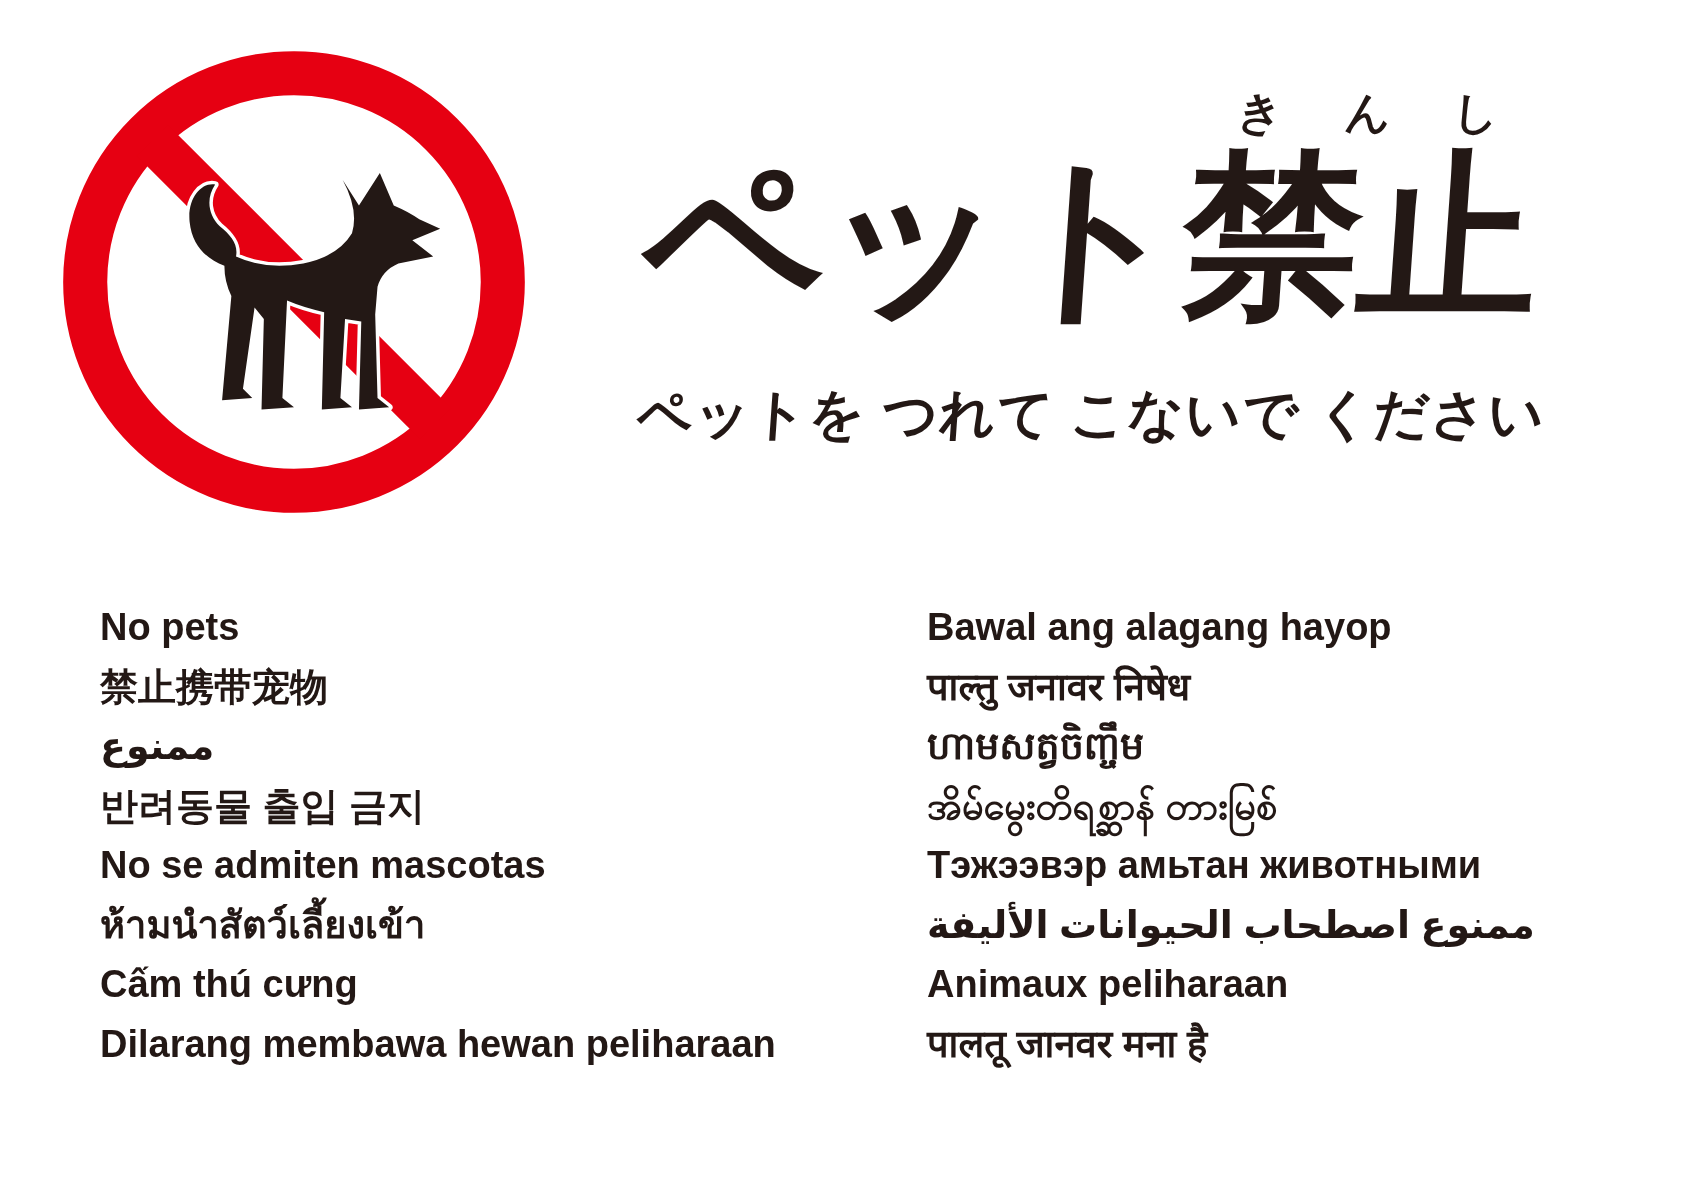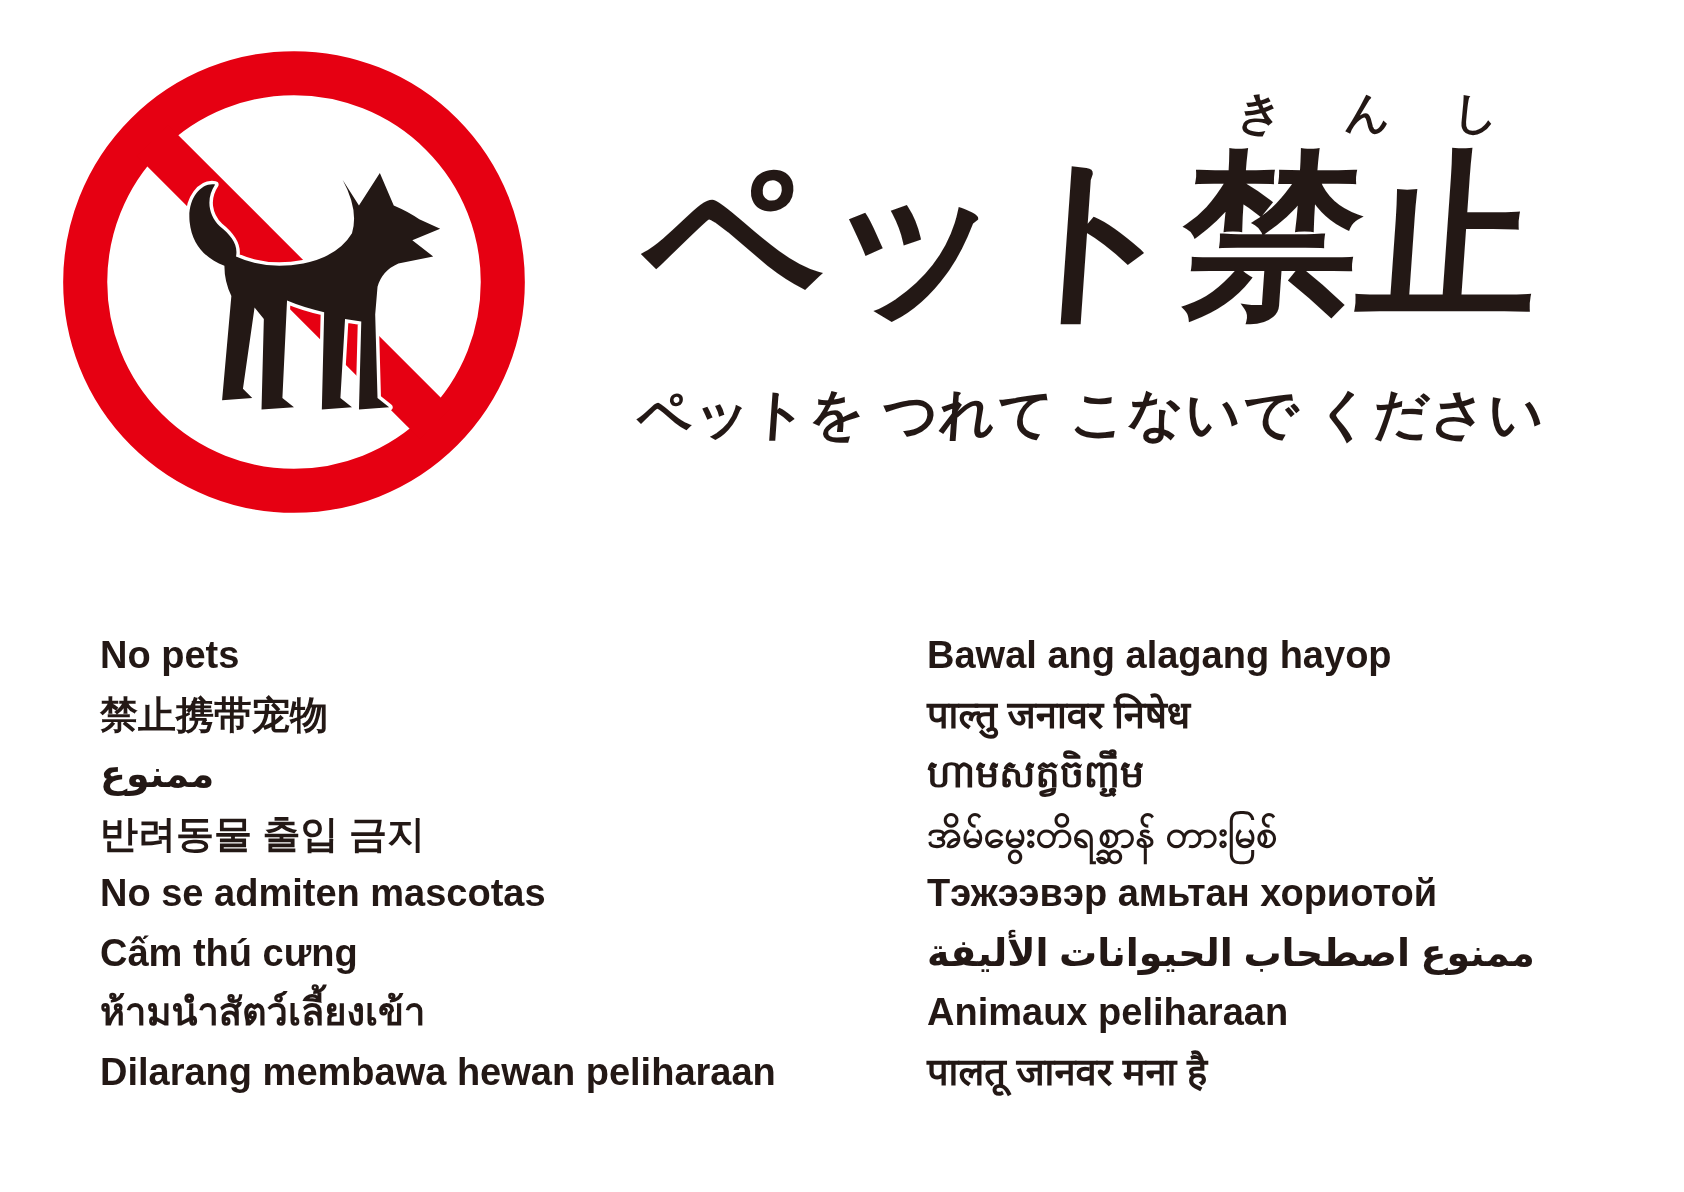--- a/index.html
+++ b/index.html
@@ -36,21 +36,20 @@
   .subtitle{
     margin-top:56px;
     font-size:55px;font-weight:700;line-height:1.15;
     letter-spacing:1px;white-space:nowrap;
     transform:skewX(-4deg);
   }
   .col{
     position:absolute;top:598px;
     font-size:38px;font-weight:700;line-height:59.5px;
     white-space:nowrap;
-    margin-top:28px;
   }
   .col-left{left:100px;}
   .col-right{left:927px;}
   .col p{margin:0;}
 </style>
 </head>
 <body>
 
 <svg class="sign-mark" viewBox="0 0 200 200" aria-hidden="true">
   <g>
@@ -80,27 +79,27 @@
   </div>
   <div class="subtitle">ペットを つれて こないで ください</div>
 </div>
 
 <div class="col col-left">
   <p lang="en">No pets</p>
   <p lang="zh-CN">禁止携带宠物</p>
   <p lang="zh-TW">ممنوع</p>
   <p lang="ko">반려동물 출입 금지</p>
   <p lang="es">No se admiten mascotas</p>
+  <p lang="th">ห้ามนำสัตว์เลี้ยงเข้า</p>
   <p lang="vi">Cấm thú cưng</p>
-  <p lang="th">ห้ามนำสัตว์เลี้ยงเข้า</p>
   <p lang="id">Dilarang membawa hewan peliharaan</p>
 </div>
 
 <div class="col col-right">
   <p lang="tl">Bawal ang alagang hayop</p>
   <p lang="ne">पाल्तु जनावर निषेध</p>
   <p lang="km">ហាមសត្វចិញ្ចឹម</p>
   <p lang="my">အိမ်မွေးတိရစ္ဆာန် တားမြစ်</p>
-  <p lang="mn">Тэжээвэр амьтан хориотой</p>
+  <p lang="mn">Тэжээвэр амьтан животными</p>
   <p lang="ar">ممنوع اصطحاب الحيوانات الأليفة</p>
   <p lang="fr">Animaux peliharaan</p>
   <p lang="hi">पालतू जानवर मना है</p>
 </div>
 
 </body></html>

